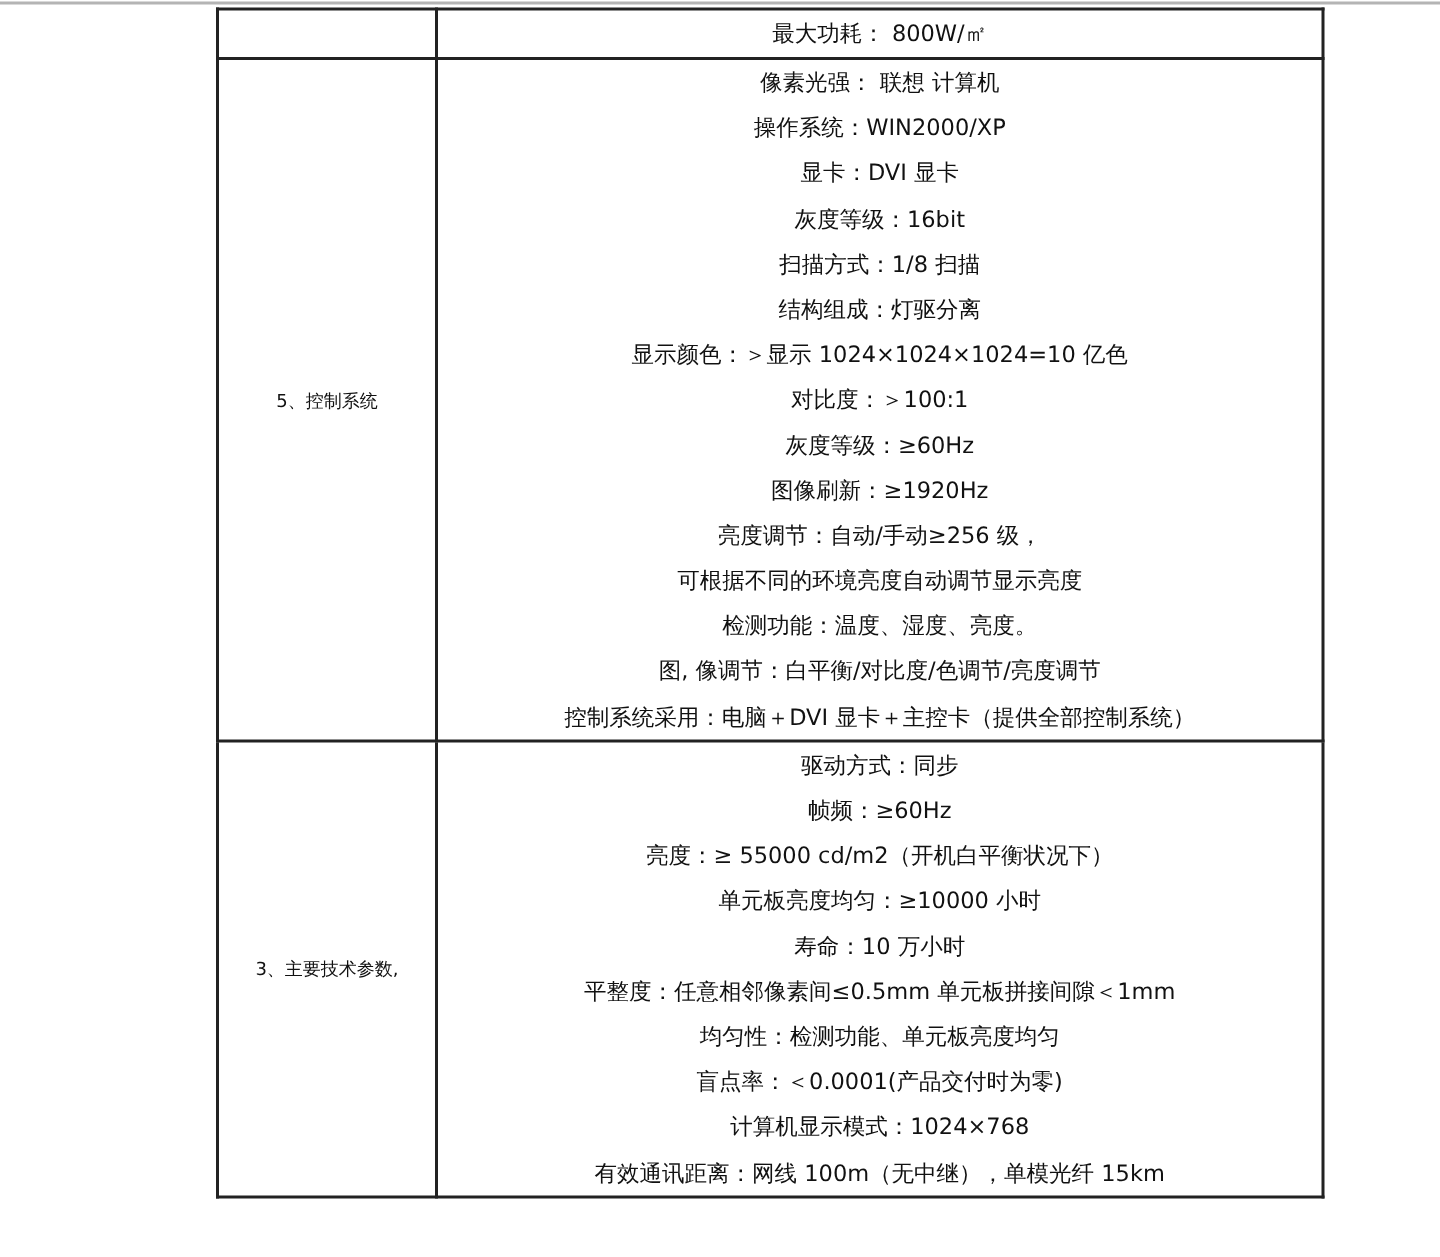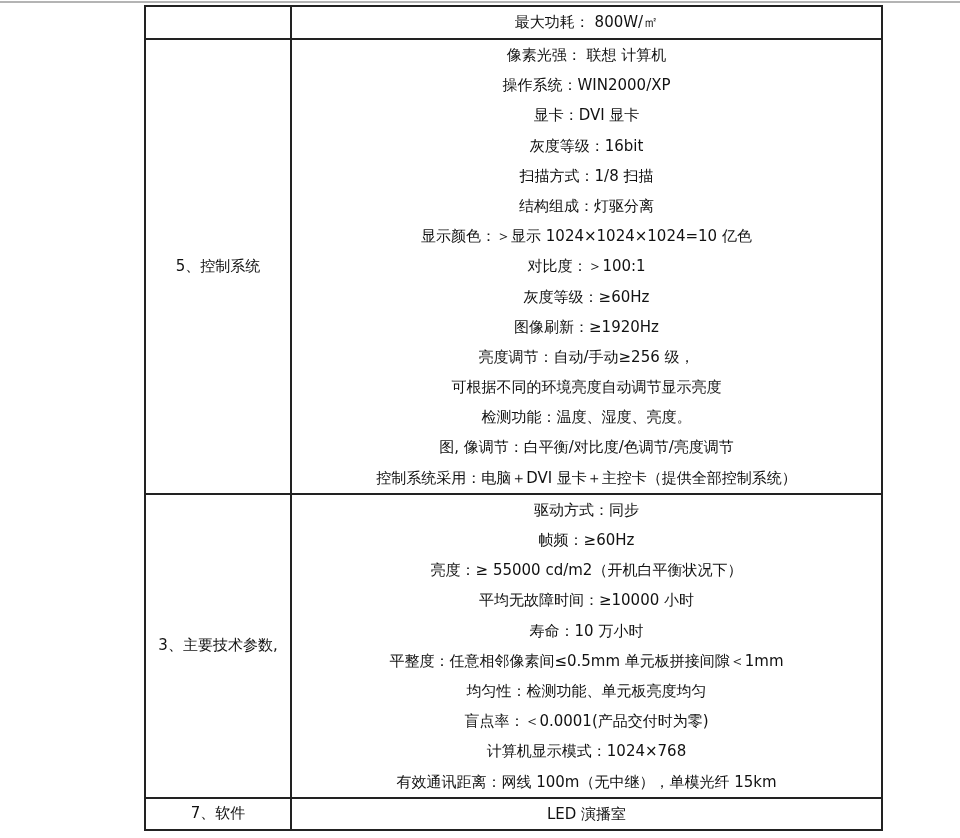--- a/index.html
+++ b/index.html
@@ -26,21 +26,21 @@
     font-size: 15px;
   }
   col.c1 { width: 146px; }
   col.c2 { width: 591px; }
   .line {
     height: 30.2px; line-height: 30.2px;
     white-space: nowrap;
   }
   .row-power td { height: 31px; }
   .row-soft td { height: 30px; }
-  .label { font-size: 15px; white-space: nowrap; }
+  .label { font-size: 12px; white-space: nowrap; }
 </style>
 </head>
 <body>
 
 <div class="top-rule"></div>
 
 <table class="spec">
   <colgroup>
       <col class="c1">
       <col class="c2">
@@ -73,30 +73,24 @@
         <div class="line">控制系统采用：电脑＋DVI 显卡＋主控卡（提供全部控制系统）</div>
       </td>
     </tr>
 
     <tr>
       <td><span class="label">3、主要技术参数,</span></td>
       <td>
         <div class="line">驱动方式：同步</div>
         <div class="line">帧频：≥60Hz</div>
         <div class="line">亮度：≥ 55000 cd/m2（开机白平衡状况下）</div>
-        <div class="line">平均无故障时间：≥10000 小时</div>
+        <div class="line">单元板亮度均匀：≥10000 小时</div>
         <div class="line">寿命：10 万小时</div>
         <div class="line">平整度：任意相邻像素间≤0.5mm  单元板拼接间隙＜1mm</div>
         <div class="line">均匀性：检测功能、单元板亮度均匀</div>
         <div class="line">盲点率：＜0.0001(产品交付时为零)</div>
         <div class="line">计算机显示模式：1024×768</div>
         <div class="line">有效通讯距离：网线 100m（无中继），单模光纤 15km</div>
       </td>
     </tr>
 
-    <tr class="row-soft">
-      <td><span class="label">7、软件</span></td>
-      <td>
-        <div class="line">LED 演播室</div>
-      </td>
-    </tr>
   </tbody>
 </table>
 
 </body></html>

